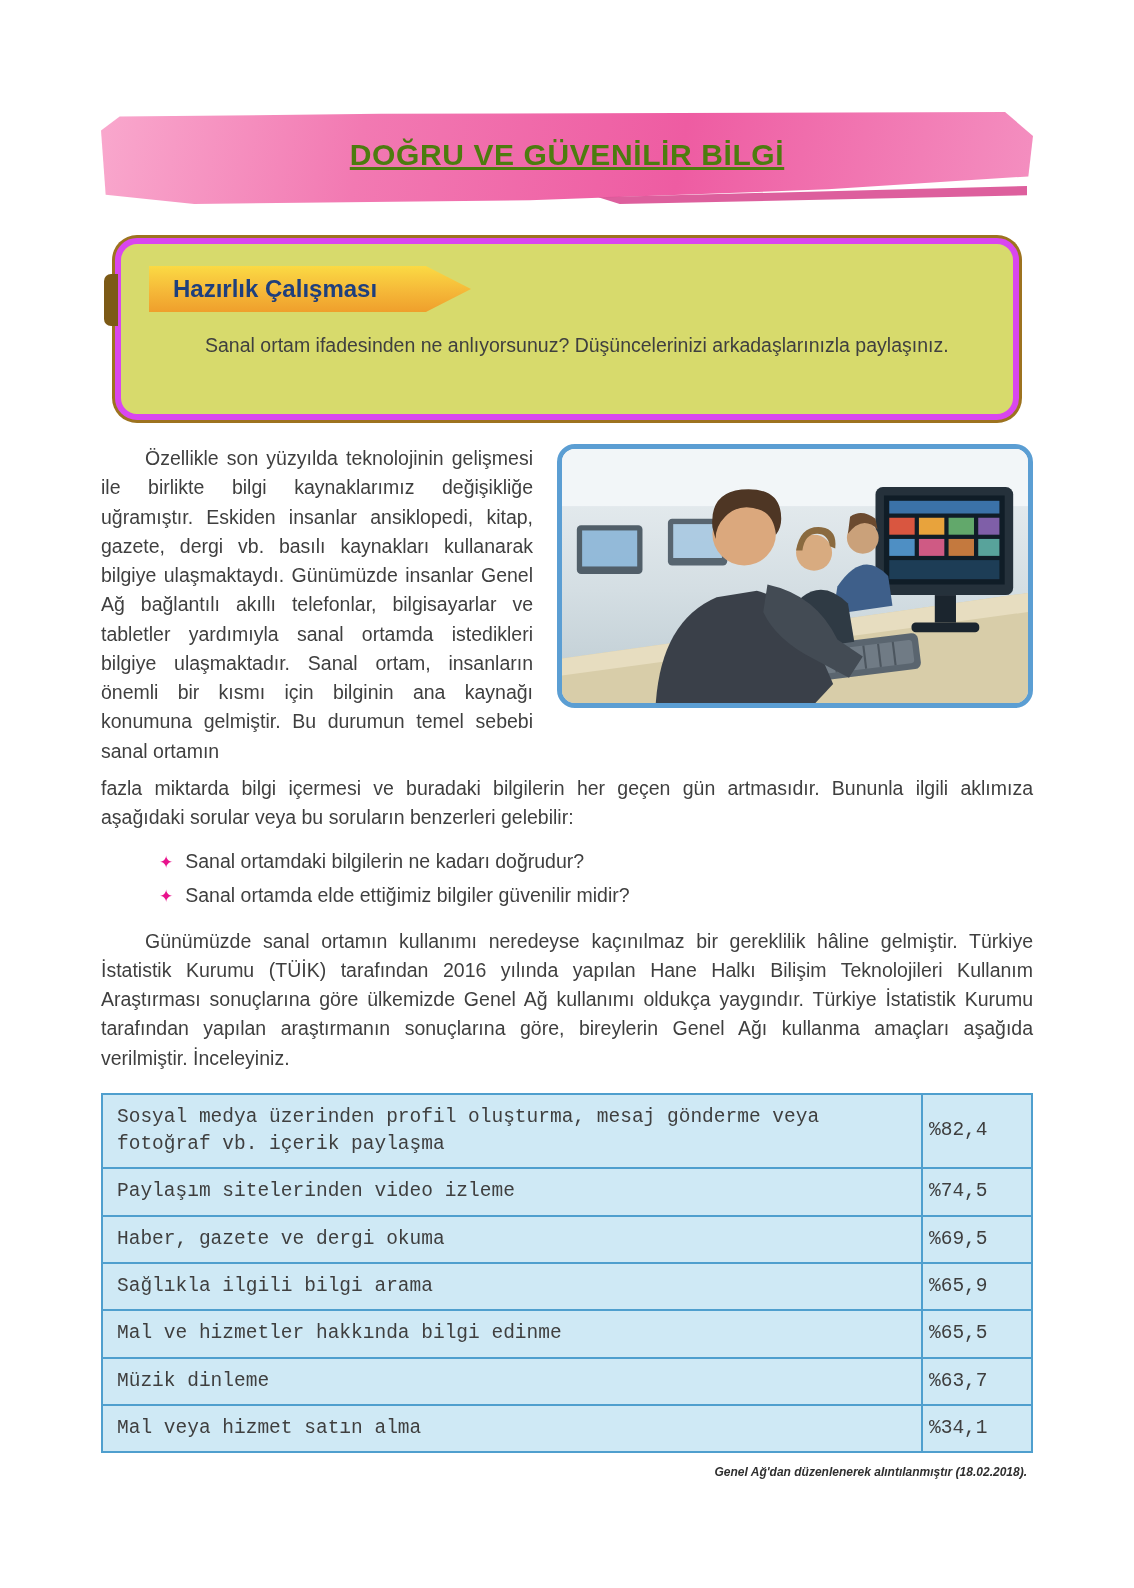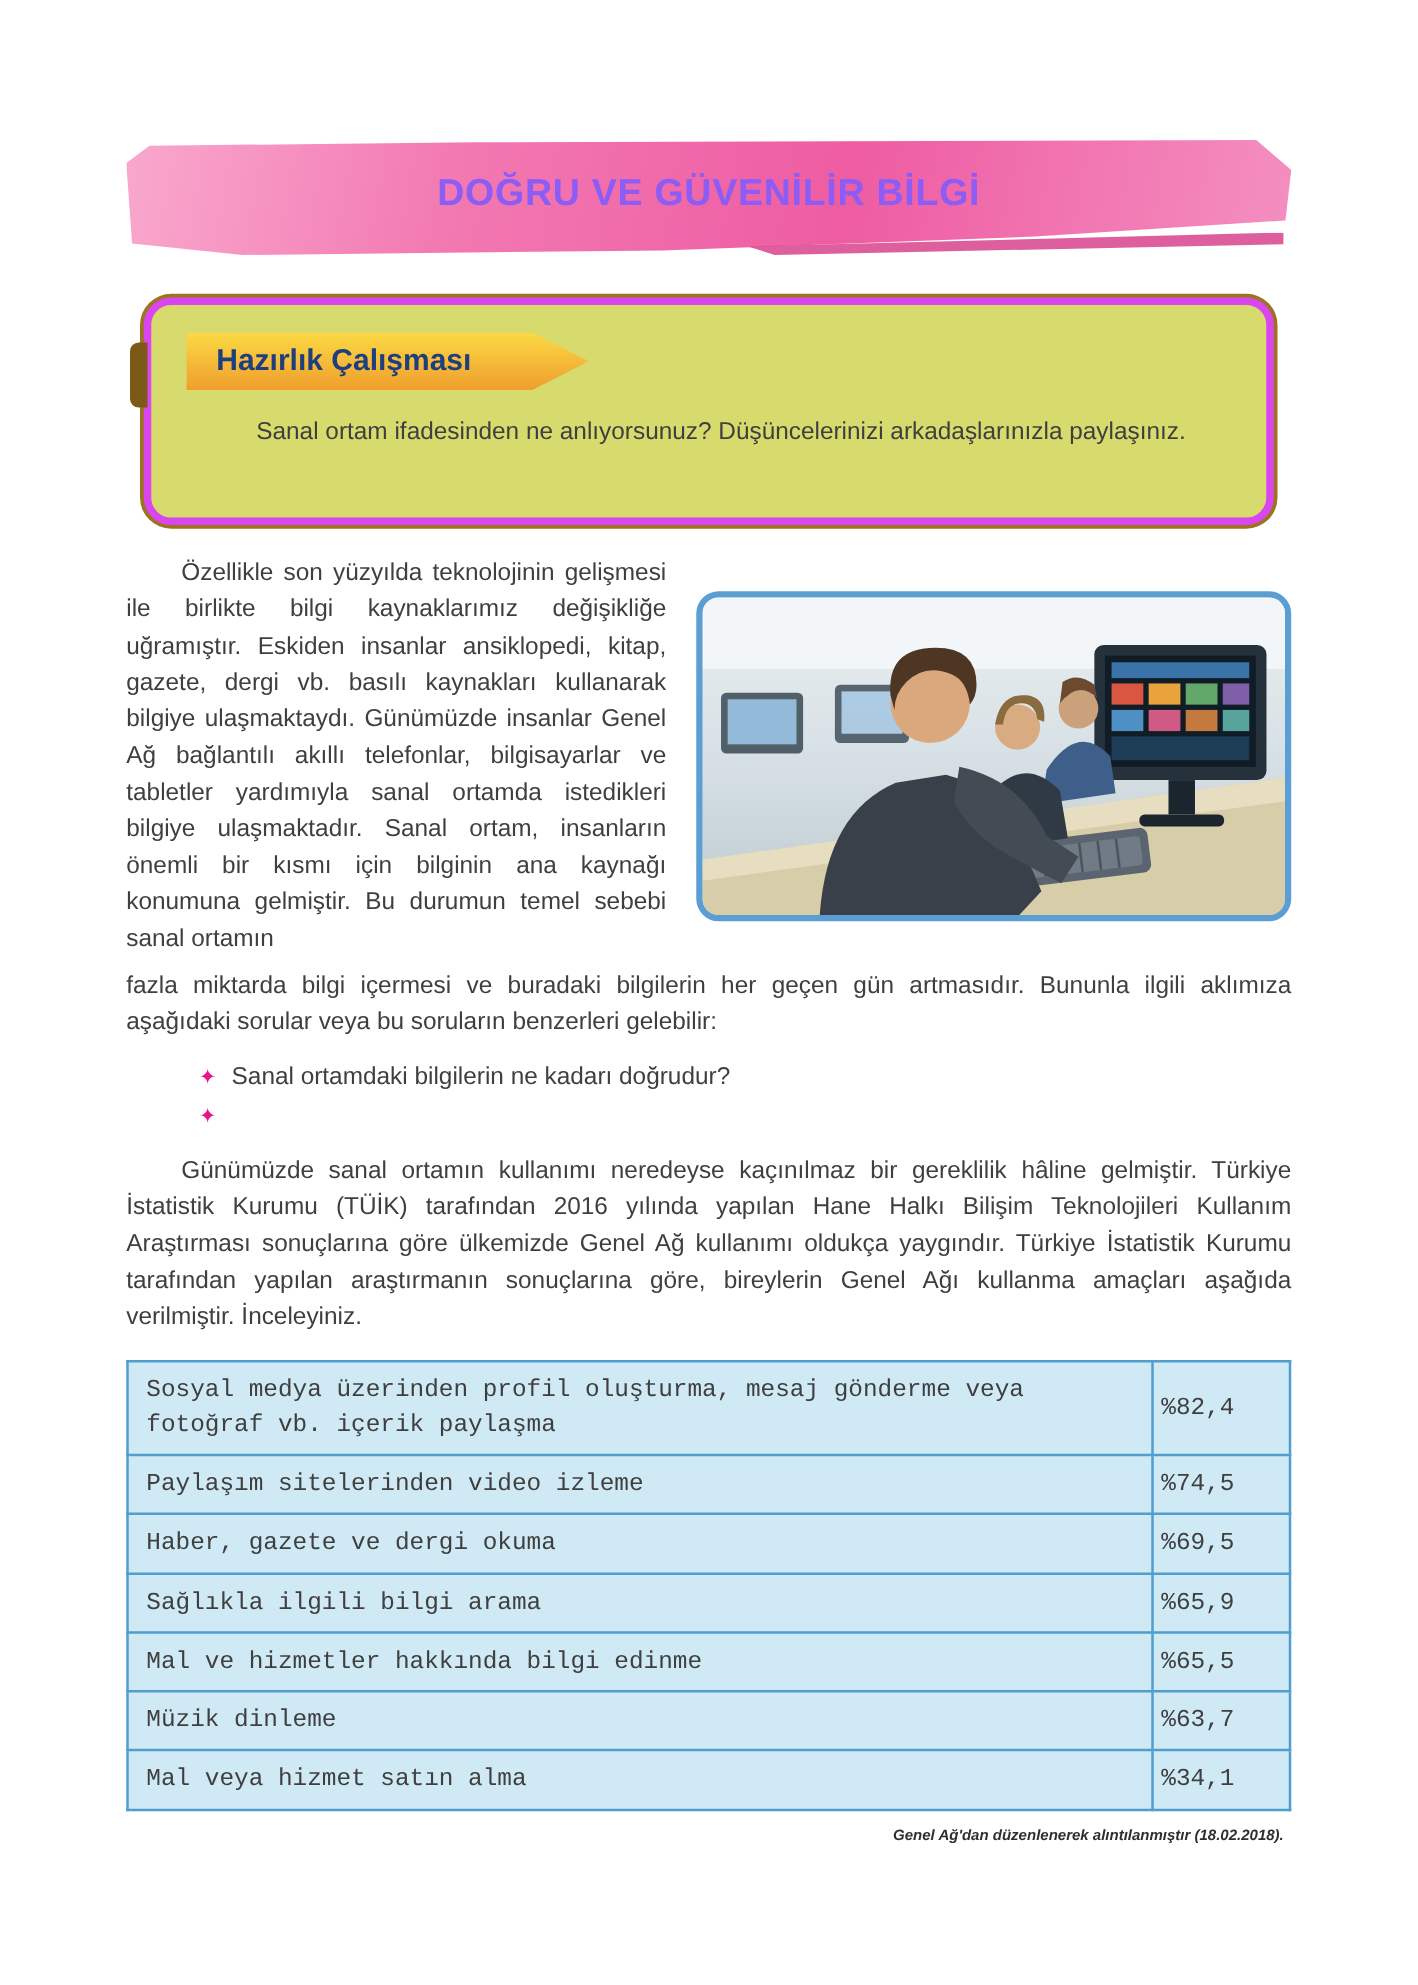--- a/index.html
+++ b/index.html
@@ -20,21 +20,21 @@
       linear-gradient(100deg, #f9a8cd 0%, #f279b2 28%, #ee5ca2 62%, #f48fc0 100%);
     clip-path: polygon(0% 20%, 2% 5%, 30% 2%, 97% 0%, 100% 26%, 99.5% 70%, 78% 84%, 46% 96%, 10% 100%, 0.5% 90%);
   }
   .banner-swoosh {
     position: absolute; right: 6px; bottom: 0px; width: 46%; height: 18px;
     background: #d94e92; opacity: .9;
     clip-path: polygon(0 62%, 100% 0, 100% 52%, 5% 100%);
   }
   .banner h1 {
     position: relative; text-align: center; line-height: 86px;
-    font-size: 30px; letter-spacing: .6px; color: #8b5cf6; font-weight: bold;
+    font-size: 30px; letter-spacing: .6px; color: #4d7c0f; font-weight: bold; text-decoration: underline;
   }
 
   
   .prep-box {
     position: relative;
     width: 904px; min-height: 182px;
     margin: 34px auto 0;
     background: #d7da6c;
     border: 6px solid #d946ef;
     box-shadow: 0 0 0 3px #9d731f;
@@ -57,21 +57,21 @@
     margin-top: 18px; padding: 0 6px 0 12px;
     font-size: 19.5px; line-height: 1.55; color: #3f3f3f;
     text-indent: 44px; text-align: justify;
   }
 
   
   .para {
     font-size: 19.5px; line-height: 1.5; color: #3f3f3f; text-align: justify;
   }
   .content-row {
-    display: flex; gap: 24px; width: 932px; margin: 24px auto 0; align-items: center;
+    display: flex; gap: 24px; width: 932px; margin: 24px auto 0; align-items: flex-start;
   }
   .left-col { width: 432px; text-indent: 44px; }
   .photo-figure { width: 476px; }
   .photo {
     width: 100%; height: 264px;
     border: 5px solid #5b9ed3; border-radius: 18px;
     overflow: hidden; background: #d4dee3;
   }
   .photo svg { display: block; width: 100%; height: 100%; }
   .photo-caption {
@@ -213,20 +213,21 @@
 
   <p class="para cont-para">fazla miktarda bilgi içermesi ve buradaki bilgilerin her geçen gün artmasıdır. Bununla ilgili aklımıza aşağıdaki sorular veya bu soruların benzerleri gelebilir:</p>
 
   <ul class="bullets">
     <li>
       <span class="diamond">✦</span>
       <span>Sanal ortamdaki bilgilerin ne kadarı doğrudur?</span>
     </li>
     <li>
       <span class="diamond">✦</span>
+      <span>Sanal ortamda elde ettiğimiz bilgiler güvenilir midir?</span>
     </li>
   </ul>
 
   <p class="para para2">Günümüzde sanal ortamın kullanımı neredeyse kaçınılmaz bir gereklilik hâline gelmiştir. Türkiye İstatistik Kurumu (TÜİK) tarafından 2016 yılında yapılan Hane Halkı Bilişim Teknolojileri Kullanım Araştırması sonuçlarına göre ülkemizde Genel Ağ kullanımı oldukça yaygındır. Türkiye İstatistik Kurumu tarafından yapılan araştırmanın sonuçlarına göre, bireylerin Genel Ağı kullanma amaçları aşağıda verilmiştir. İnceleyiniz.</p>
 
   <table class="stats">
     <tbody>
       <tr>
         <td>Sosyal medya üzerinden profil oluşturma, mesaj gönderme veya fotoğraf vb. içerik paylaşma</td>
         <td class="val">%82,4</td>

